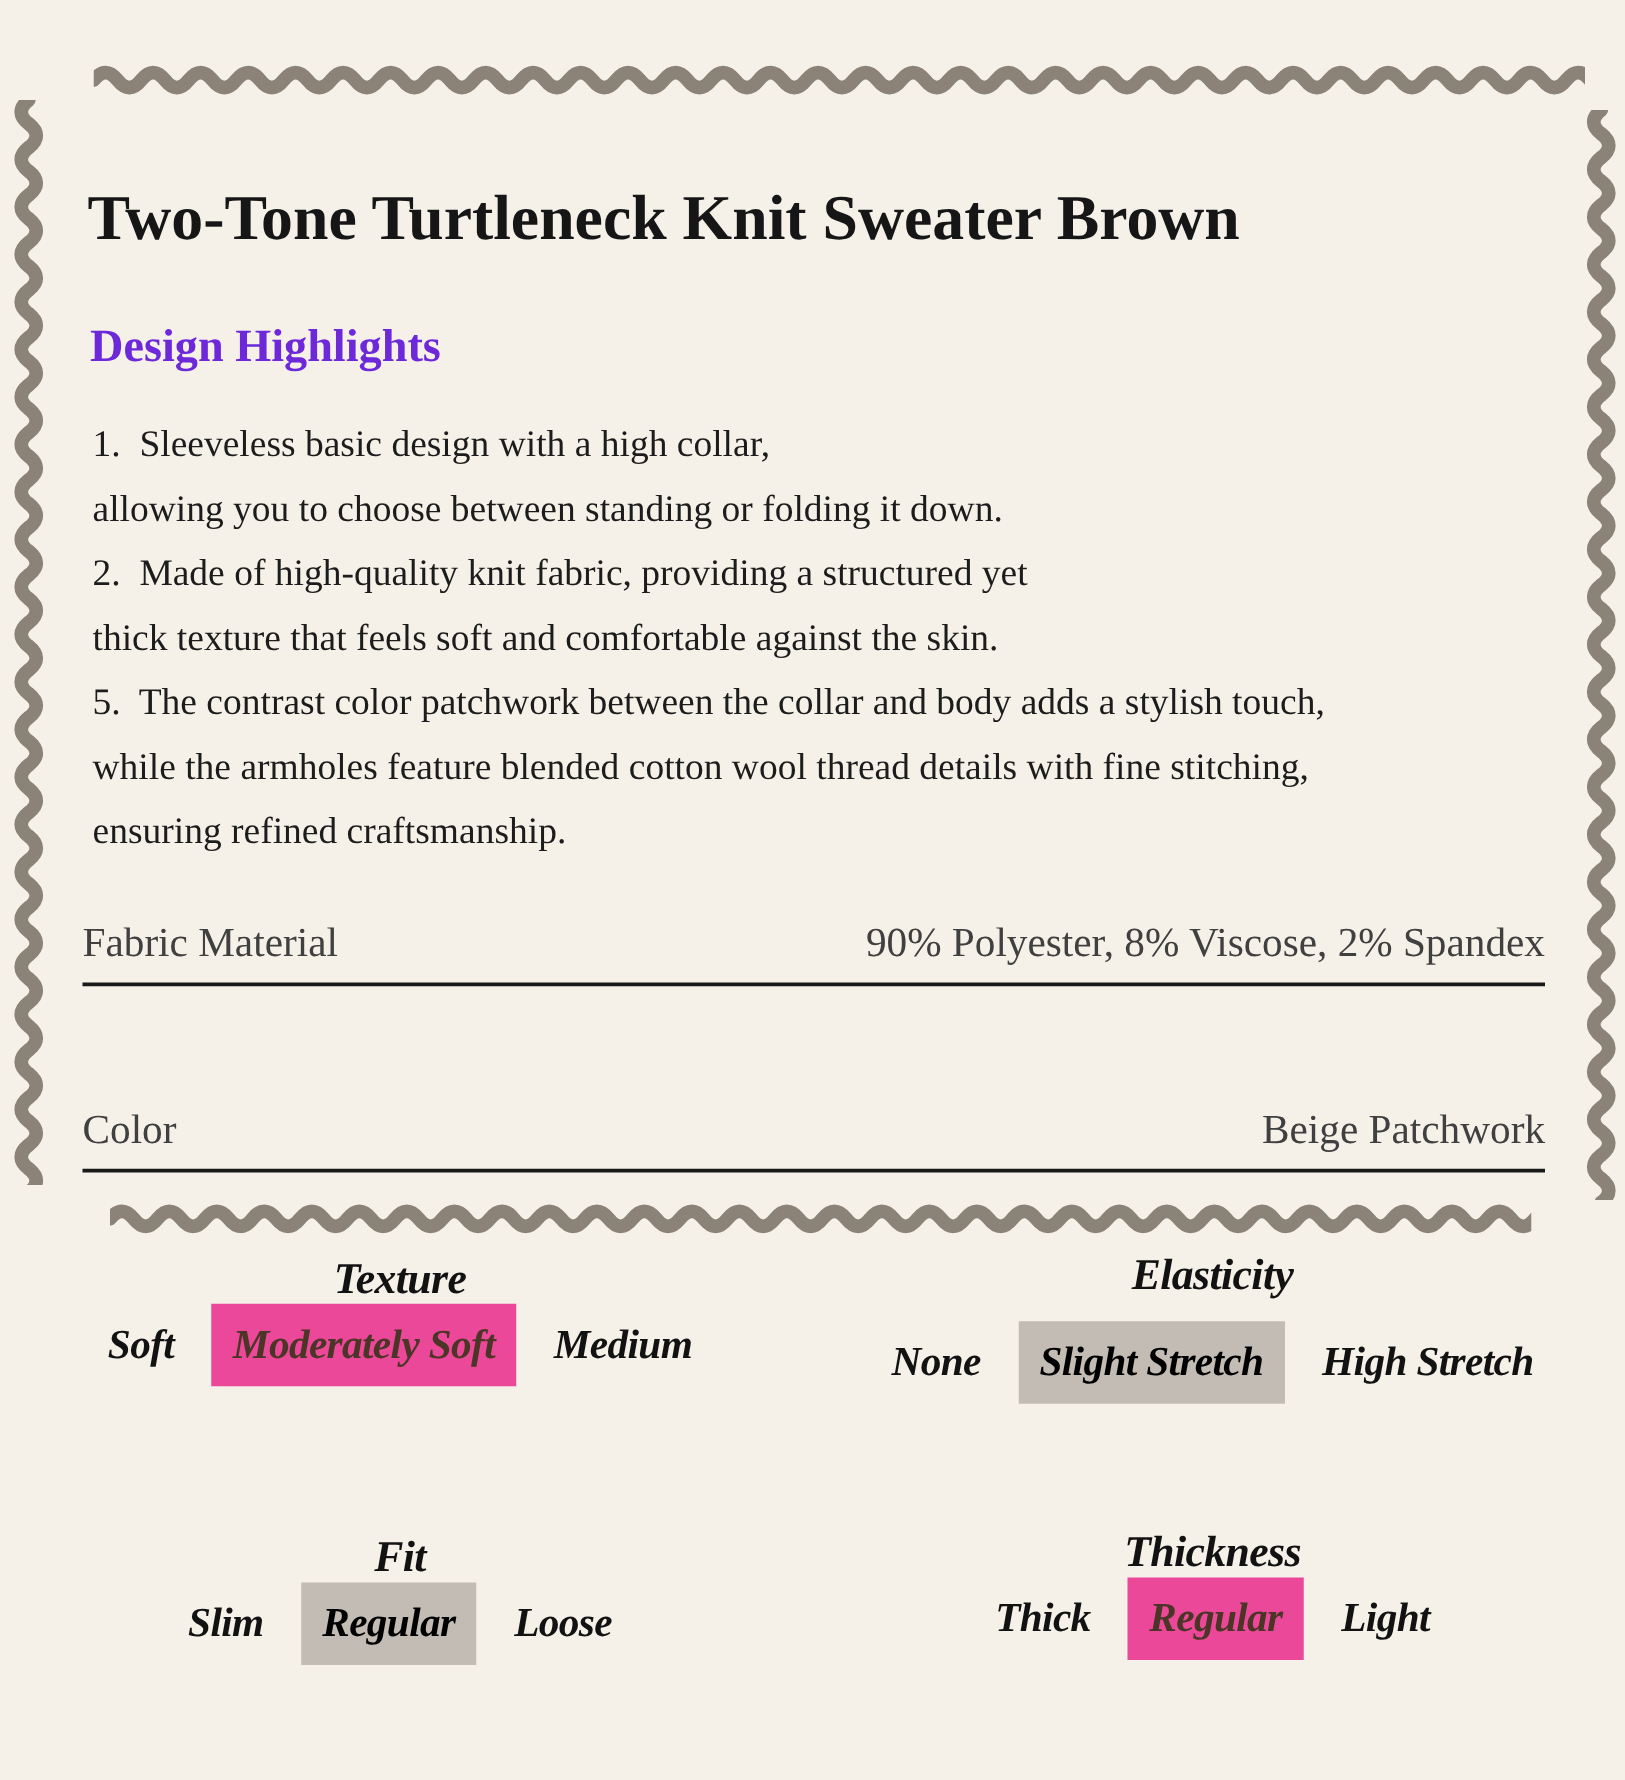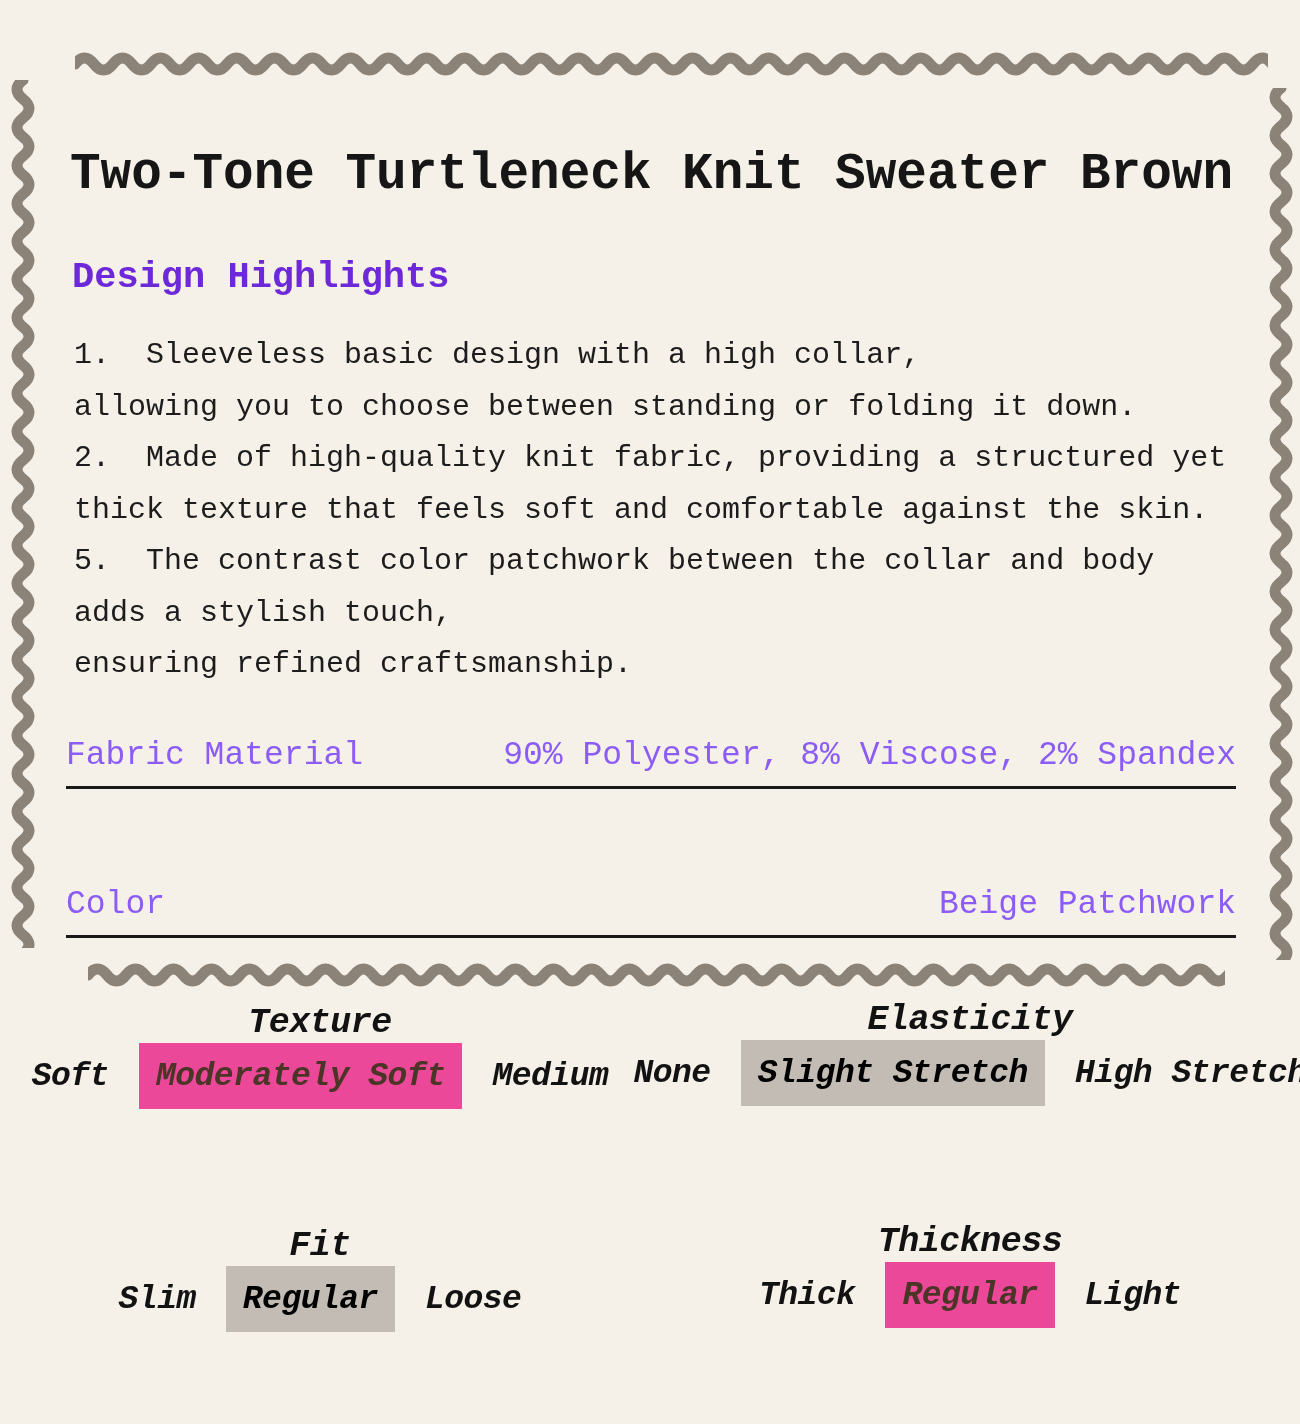--- a/index.html
+++ b/index.html
@@ -1,18 +1,18 @@
 <!DOCTYPE html>
 <html><head>
 <meta charset="utf-8">
 <style>
   html,body{margin:0;padding:0;background:#f5f1e8;}
   #canvas{
     position:relative;width:1300px;height:1424px;background:#f5f1e8;
-    font-family:Liberation Mono, monospace;color:#1a1a1a;overflow:hidden;
+    font-family:Liberation Serif, serif;color:#1a1a1a;overflow:hidden;
   }
   .squiggle{position:absolute;}
   .squiggle path{fill:none;stroke:#8b8278;stroke-width:11;stroke-linecap:round;}
 
   .page-title{
     position:absolute;left:70px;top:146px;margin:0;
     font-size:51px;font-weight:600;letter-spacing:0px;color:#161616;white-space:nowrap;
   }
   .section-heading{
     position:absolute;left:72px;top:256px;margin:0;
@@ -21,21 +21,21 @@
   .highlights{
     position:absolute;left:74px;top:330px;width:1160px;
     font-size:30px;line-height:51.5px;color:#1c1c1c;
   }
   .highlights div{white-space:pre-wrap;}
 
   .spec{
     position:absolute;left:66px;right:64px;
     display:flex;justify-content:space-between;align-items:flex-end;
     border-bottom:3px solid #1a1a1a;padding-bottom:12px;
-    font-size:33px;color:#8b5cf6;
+    font-size:33px;color:#404040;
   }
   .spec-fabric{top:737px;}
   .spec-color{top:886px;}
 
   .attr{position:absolute;display:flex;flex-direction:column;align-items:center;}
   .attr .attr-name{
     margin:0;font-size:35px;font-weight:bold;font-style:italic;
     letter-spacing:-0.5px;color:#121212;
   }
   .attr .row{display:flex;align-items:center;gap:30px;}
@@ -43,21 +43,21 @@
     font-size:33px;font-weight:bold;font-style:italic;
     letter-spacing:-0.5px;color:#121212;white-space:nowrap;
   }
   .selbox{height:66px;display:flex;align-items:center;justify-content:center;padding:0 17px;}
   .selbox.brown{background:#ec4899;}
   .selbox.brown .opt{color:#4a3526;}
   .selbox.gray{background:#c2bcb4;}
   .selbox.gray .opt{color:#000000;}
 
   .attr-texture{left:20px;top:1003px;width:600px;}
-  .attr-elasticity{left:660px;top:1000px;width:620px;}
+  .attr-elasticity{left:660px;top:1000px;width:620px;gap:17px;}
   .attr-fit{left:20px;top:1226px;width:600px;text-align:right;}
   .attr-thickness{left:660px;top:1222px;width:620px;}
 </style>
 </head>
 <body>
 
 <div id="canvas">
 
   <svg class="squiggle" width="1193" height="24" viewBox="0 0 1193 24" style="left:75px;top:52px;">
       <path d="M 0 12 q 9.5 -12 19 0 t 19 0 t 19 0 t 19 0 t 19 0 t 19 0 t 19 0 t 19 0 t 19 0 t 19 0 t 19 0 t 19 0 t 19 0 t 19 0 t 19 0 t 19 0 t 19 0 t 19 0 t 19 0 t 19 0 t 19 0 t 19 0 t 19 0 t 19 0 t 19 0 t 19 0 t 19 0 t 19 0 t 19 0 t 19 0 t 19 0 t 19 0 t 19 0 t 19 0 t 19 0 t 19 0 t 19 0 t 19 0 t 19 0 t 19 0 t 19 0 t 19 0 t 19 0 t 19 0 t 19 0 t 19 0 t 19 0 t 19 0 t 19 0 t 19 0 t 19 0 t 19 0 t 19 0 t 19 0 t 19 0 t 19 0 t 19 0 t 19 0 t 19 0 t 19 0 t 19 0 t 19 0 t 19 0"></path>
@@ -74,20 +74,21 @@
 
   <h1 class="page-title">Two-Tone Turtleneck Knit Sweater Brown</h1>
   <h2 class="section-heading">Design Highlights</h2>
 
   <div class="highlights">
     <div>1.  Sleeveless basic design with a high collar,</div>
     <div>allowing you to choose between standing or folding it down.</div>
     <div>2.  Made of high-quality knit fabric, providing a structured yet</div>
     <div>thick texture that feels soft and comfortable against the skin.</div>
     <div>5.  The contrast color patchwork between the collar and body adds a stylish touch,</div>
+    <div>while the armholes feature blended cotton wool thread details with fine stitching,</div>
     <div>ensuring refined craftsmanship.</div>
   </div>
 
   <div class="spec spec-fabric">
     <span>Fabric Material</span>
     <span>90% Polyester, 8% Viscose, 2% Spandex</span>
   </div>
   <div class="spec spec-color">
     <span>Color</span>
     <span>Beige Patchwork</span>

